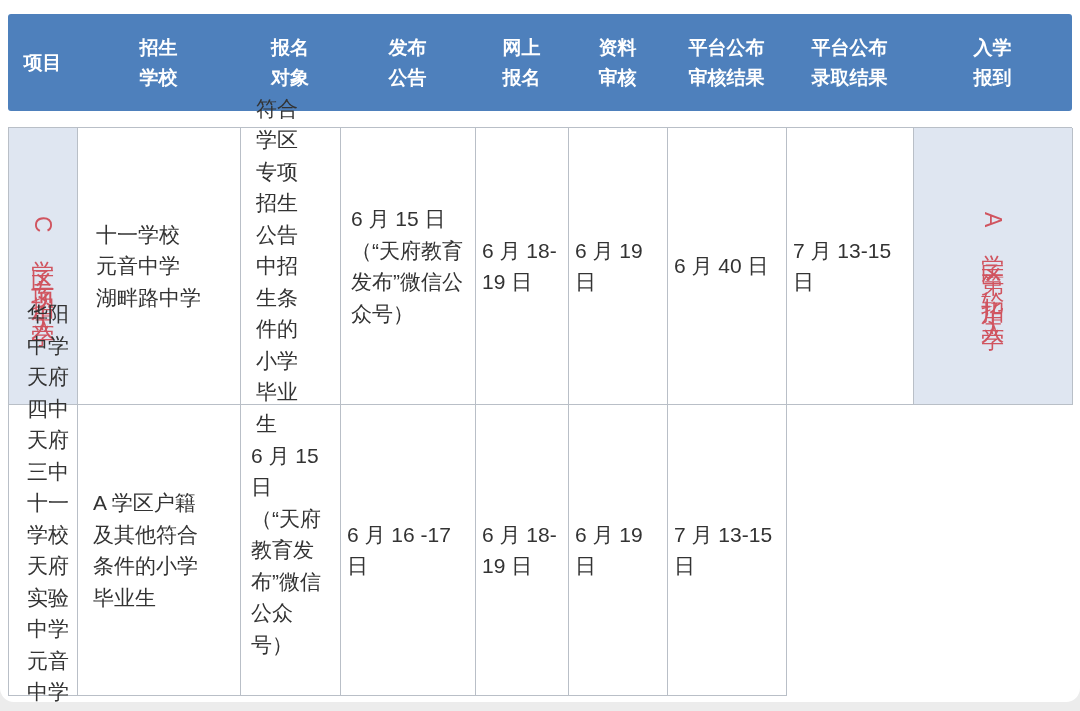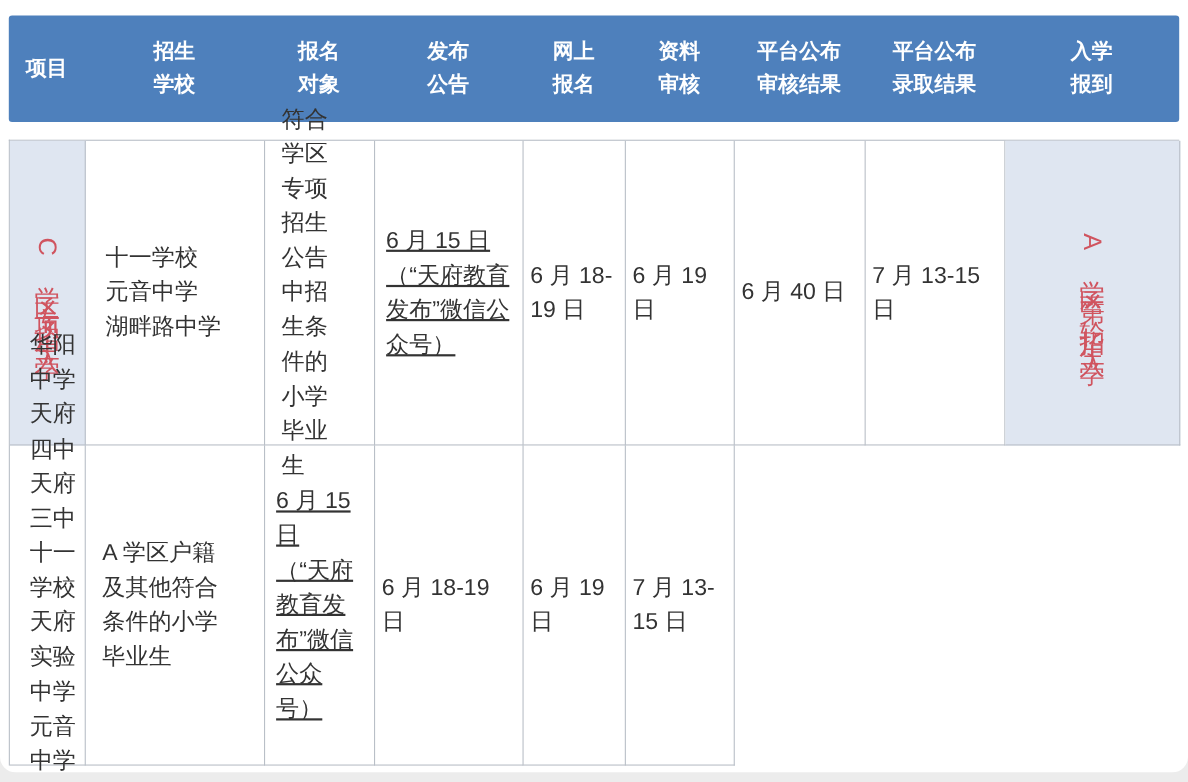--- a/index.html
+++ b/index.html
@@ -65,21 +65,21 @@
   }
   .project-text{
     writing-mode:vertical-lr;
     color:var(--project-text);
     font-size:23px;font-weight:500;
     letter-spacing:0.4em;
     white-space:normal;
   }
   .schools-cell{padding-left:18px;padding-right:8px;}
   .applicants-cell{padding-left:15px;padding-right:28px;}
-  .announce-cell{padding-left:10px;padding-right:8px;text-decoration:underline;}
+  .announce-cell{padding-left:10px;padding-right:8px;}
   .date-cell{padding-left:6px;padding-right:4px;}
 </style>
 </head>
 <body>
 
 <div class="card">
   <div class="sched-table">
 
     <div class="grid header-row">
       <div class="header-cell">项目</div>
@@ -123,19 +123,20 @@
       <div class="cell schools-cell">华阳中学
 天府四中
 天府三中
 十一学校
 天府实验中学
 元音中学
 湖畔路中学</div>
       <div class="cell applicants-cell">A 学区户籍及其他符合条件的小学毕业生</div>
       <div class="cell announce-cell">6 月 15 日
 （“天府教育发布”微信公众号）</div>
+      <div class="cell date-cell">6 月 16 -17 日</div>
       <div class="cell date-cell">6 月 18-19 日</div>
       <div class="cell date-cell">6 月 19 日</div>
       <div class="cell date-cell">7 月 13-15 日</div>
 
     </div>
   </div>
 </div>
 
 </body></html>

